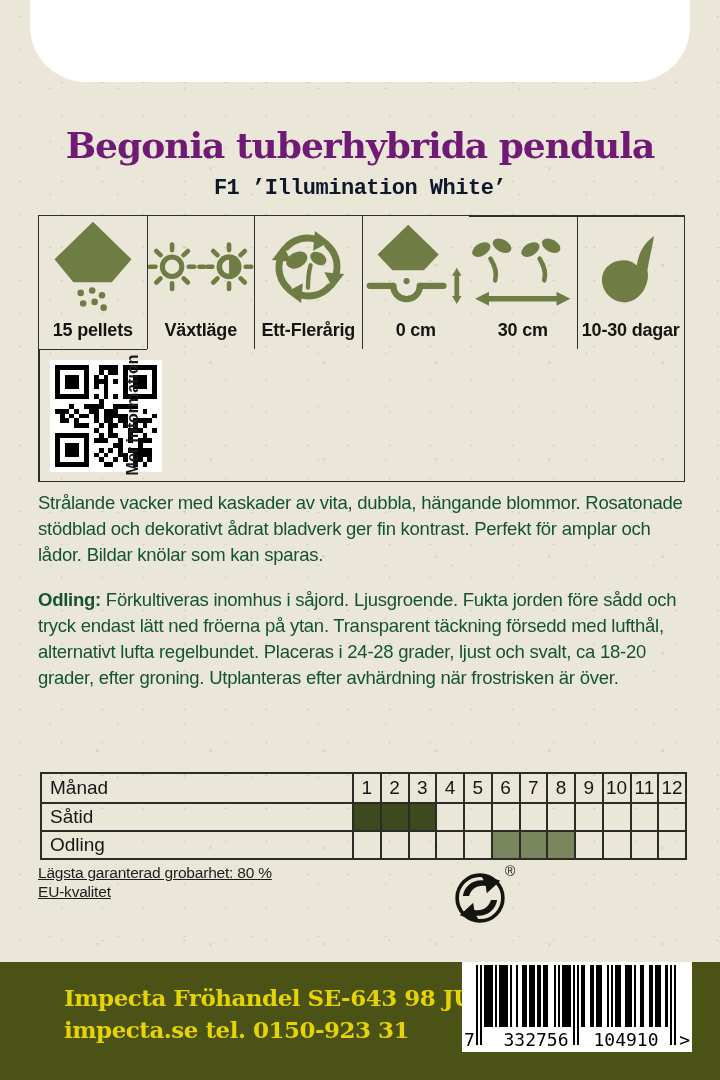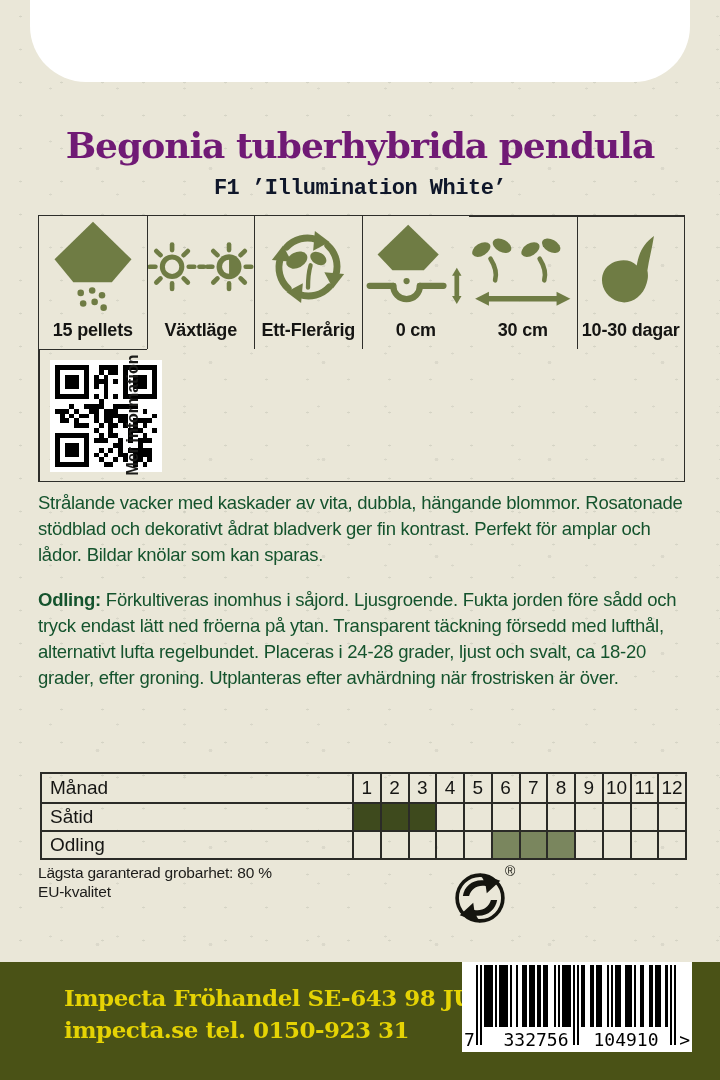--- a/index.html
+++ b/index.html
@@ -40,21 +40,21 @@
   .p1{top:490px;}
   .p2{top:587px;}
   
   .cal{left:40px;top:772px;width:643px;height:84px;border:2px solid #2b2b27;
        display:grid;grid-template-columns:310px repeat(12,1fr);grid-auto-rows:1fr;
        font-size:19px;color:#161614;}
   .mt{border-left:2px solid #2b2b27;border-top:2px solid #2b2b27;display:flex;align-items:center;justify-content:center;}
   .mt.hd{border-top:none;}
   .mt.lb{border-left:none;justify-content:flex-start;padding-left:8px;}
   
-  .qual{left:38px;top:863px;font-size:15.5px;line-height:19px;letter-spacing:-.2px;}
+  .qual{left:38px;top:863px;font-size:15.5px;line-height:19px;letter-spacing:-.2px;text-decoration:underline;}
   
   .gdot{left:454px;top:872px;}
   .rmark{left:505px;top:863px;font-size:14px;color:#15150f;}
   
   .band{left:0;top:962px;width:720px;height:118px;background:#4a5216;}
   .addr{position:absolute;left:64px;font-family:"DejaVu Serif",serif;font-weight:bold;
         font-size:23px;letter-spacing:-.5px;color:#e5d304;}
   .a1{top:22px;} .a2{top:54px;}
   .bcbox{left:462px;top:962px;width:230px;height:90px;background:#fff;}
   .bars{position:absolute;left:14px;top:3px;}

